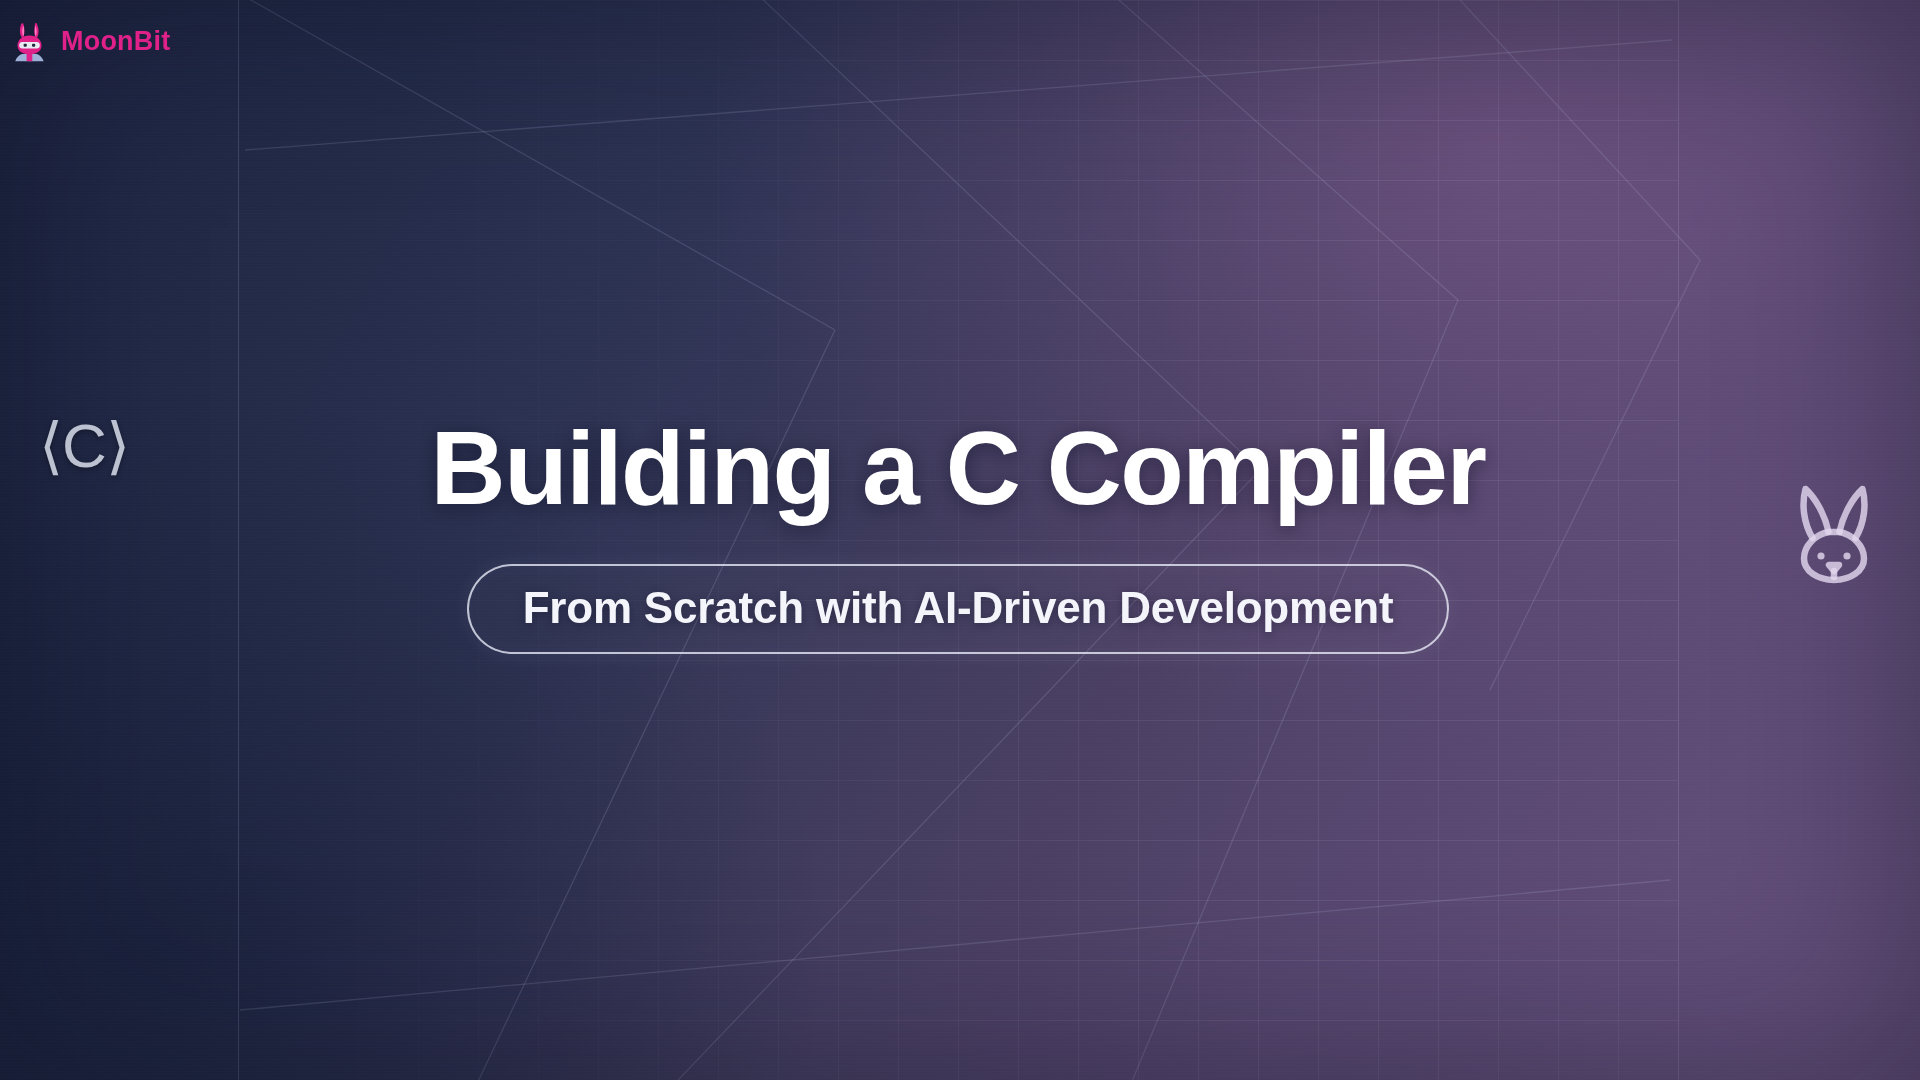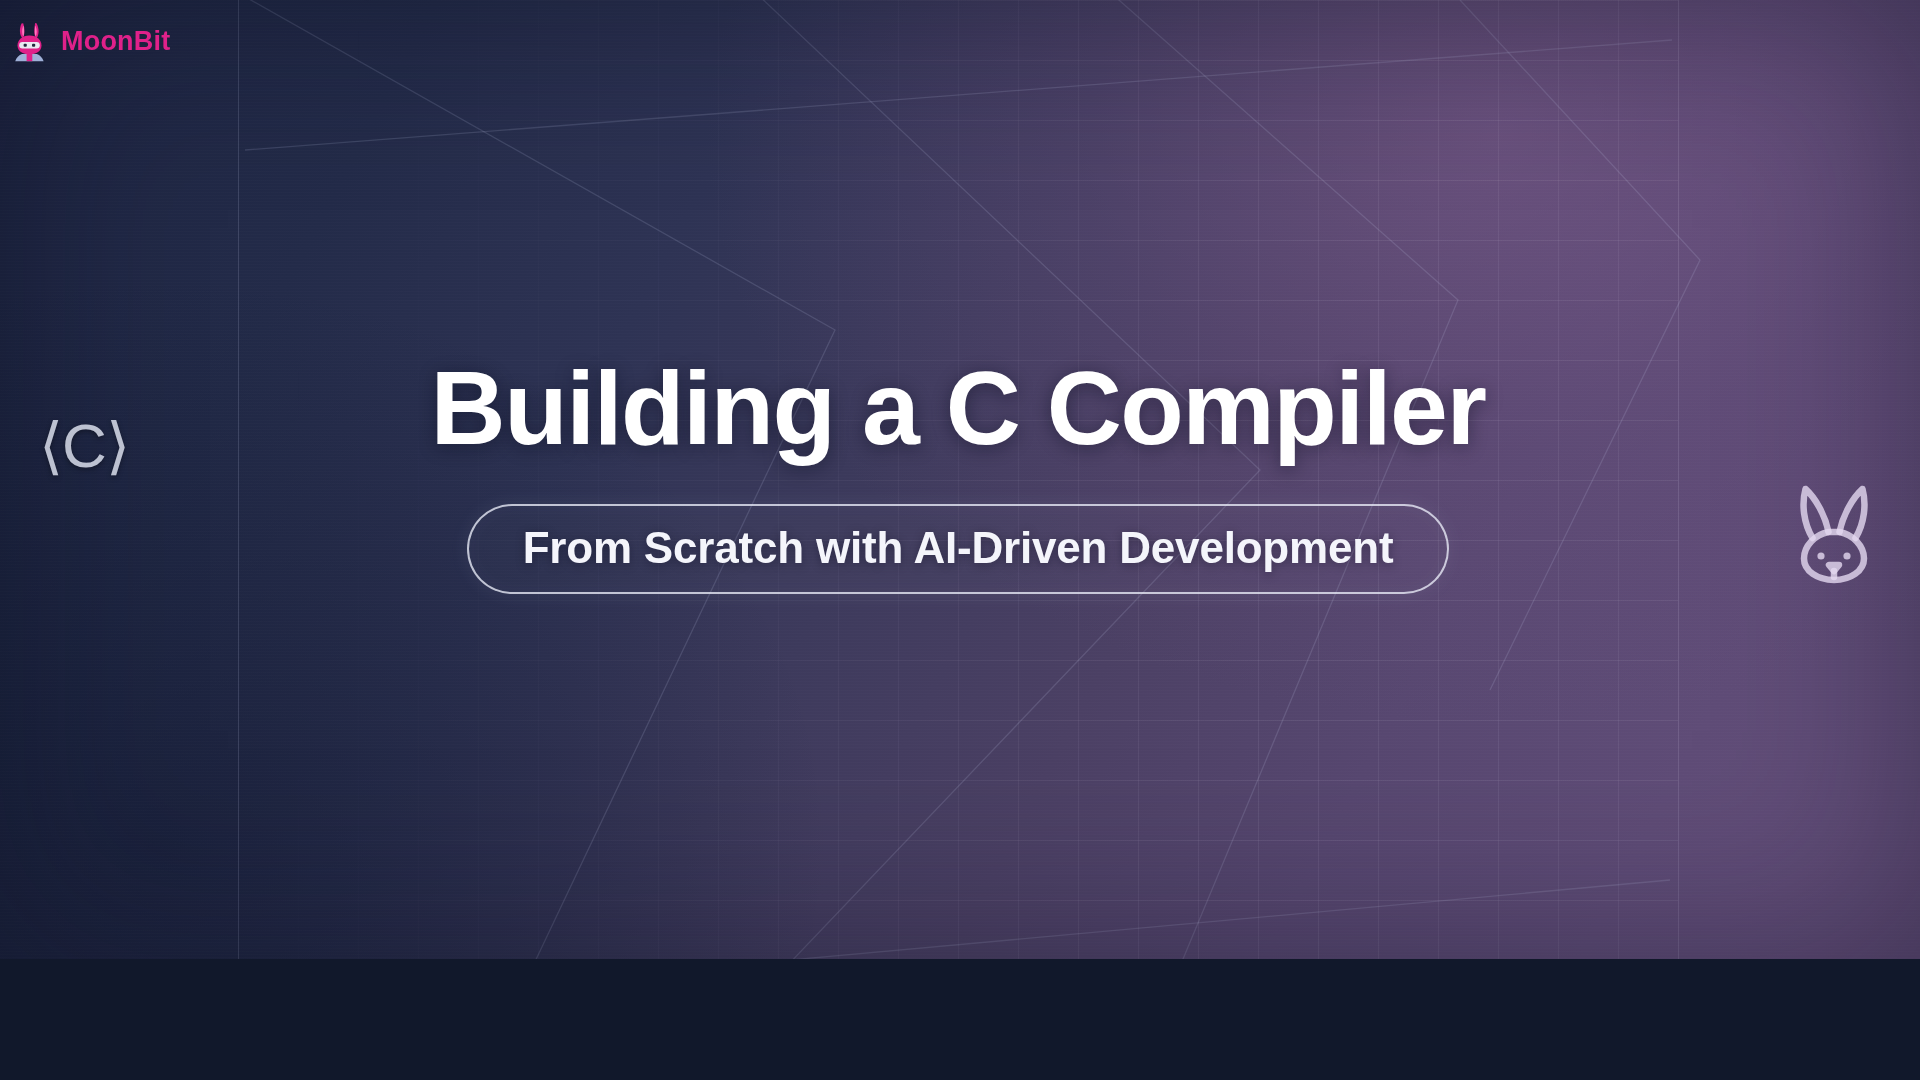--- a/index.html
+++ b/index.html
@@ -8,21 +8,21 @@
   html, body {
     width:1920px; height:1080px;
     overflow:hidden;
     background:#11182b;
     font-family:"Liberation Sans", sans-serif;
   }
 
   
   #slide {
     position:relative;
-    width:1920px; height:959px;
+    width:1920px; height:1080px;
     overflow:hidden;
     
     background:
       linear-gradient(118deg,
         #1c2340 0%,
         #232b49 18%,
         #2e3354 33%,
         #3d3a5c 47%,
         #4b4064 60%,
         #574770 73%,

